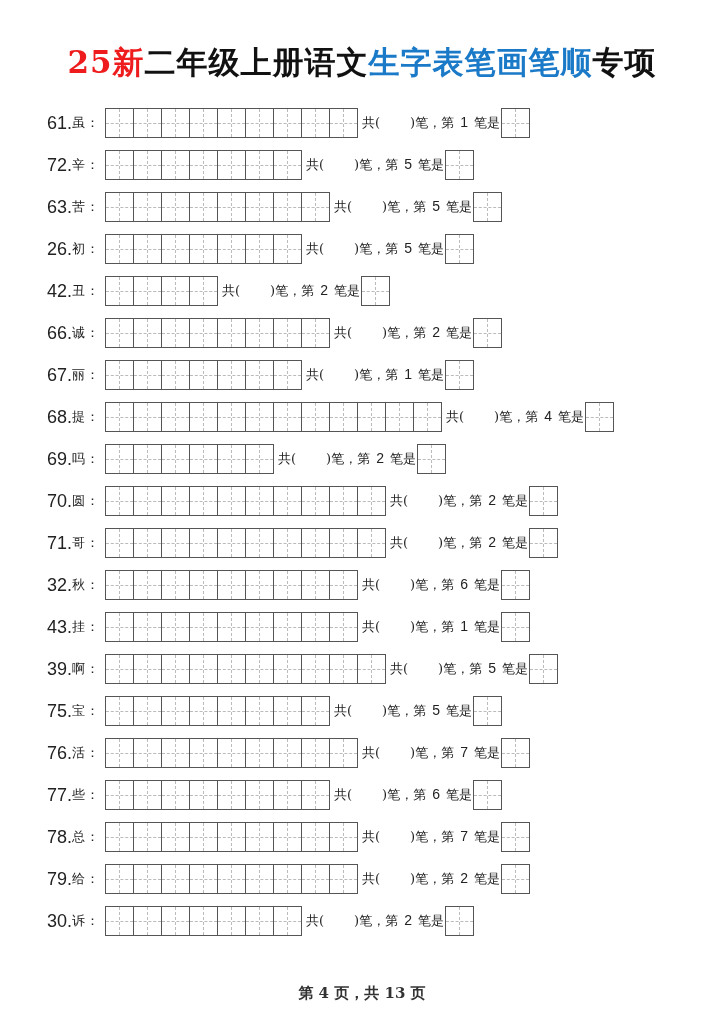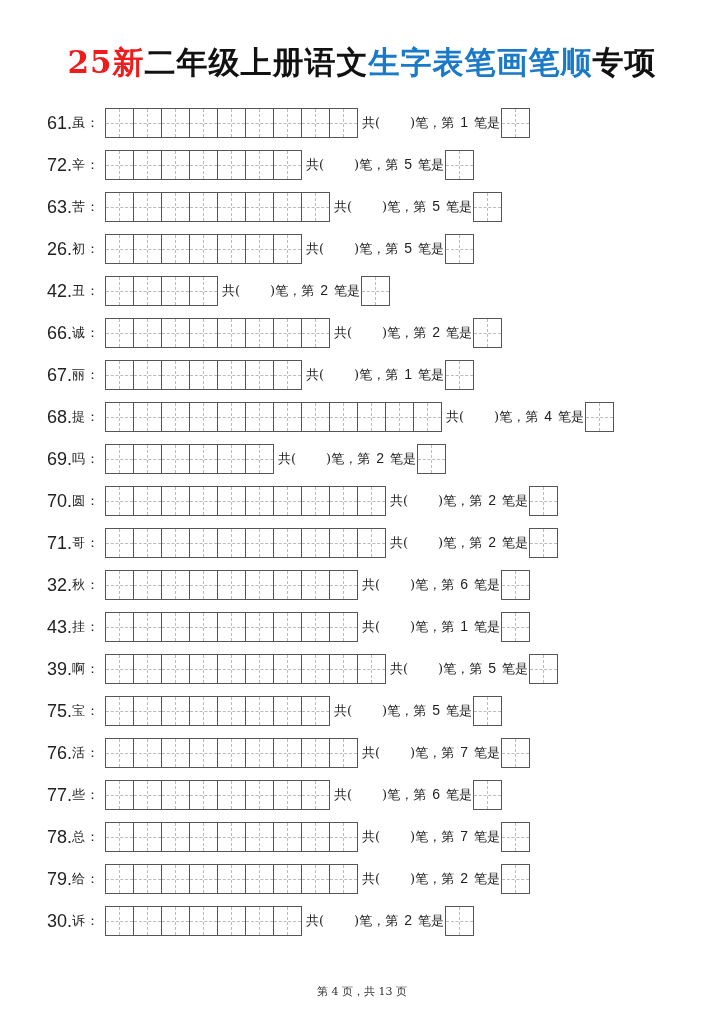--- a/index.html
+++ b/index.html
@@ -36,21 +36,21 @@
   .cell::after {
     content: ""; position: absolute; top: 14px; left: 0; right: 0;
     border-top: 1px dashed #bbb;
   }
   .q { font-family: "DejaVu Serif", serif; font-size: 13px; margin-left: 4px; text-align: right; }
   .q .gap { display: inline-block; width: 30px; }
   .q .n { font-family: "Liberation Sans", sans-serif; font-size: 14px; margin: 0 6px; }
   .answer { margin-left: 1px; }
   .footer {
     position: absolute; top: 984px; left: 0; width: 724px; text-align: center;
-    font-family: "DejaVu Serif", serif; font-size: 11px; color: #333;
+    font-family: "DejaVu Serif", serif; font-size: 15px; color: #333; font-weight: bold;
   }
 </style>
 </head>
 <body>
 
 <div class="title">
   <span class="red">25新</span><span class="black">二年级上册语文</span><span class="blue">生字表笔画笔顺</span><span class="black">专项</span>
 </div>
 
 <div class="rows" id="rows">

